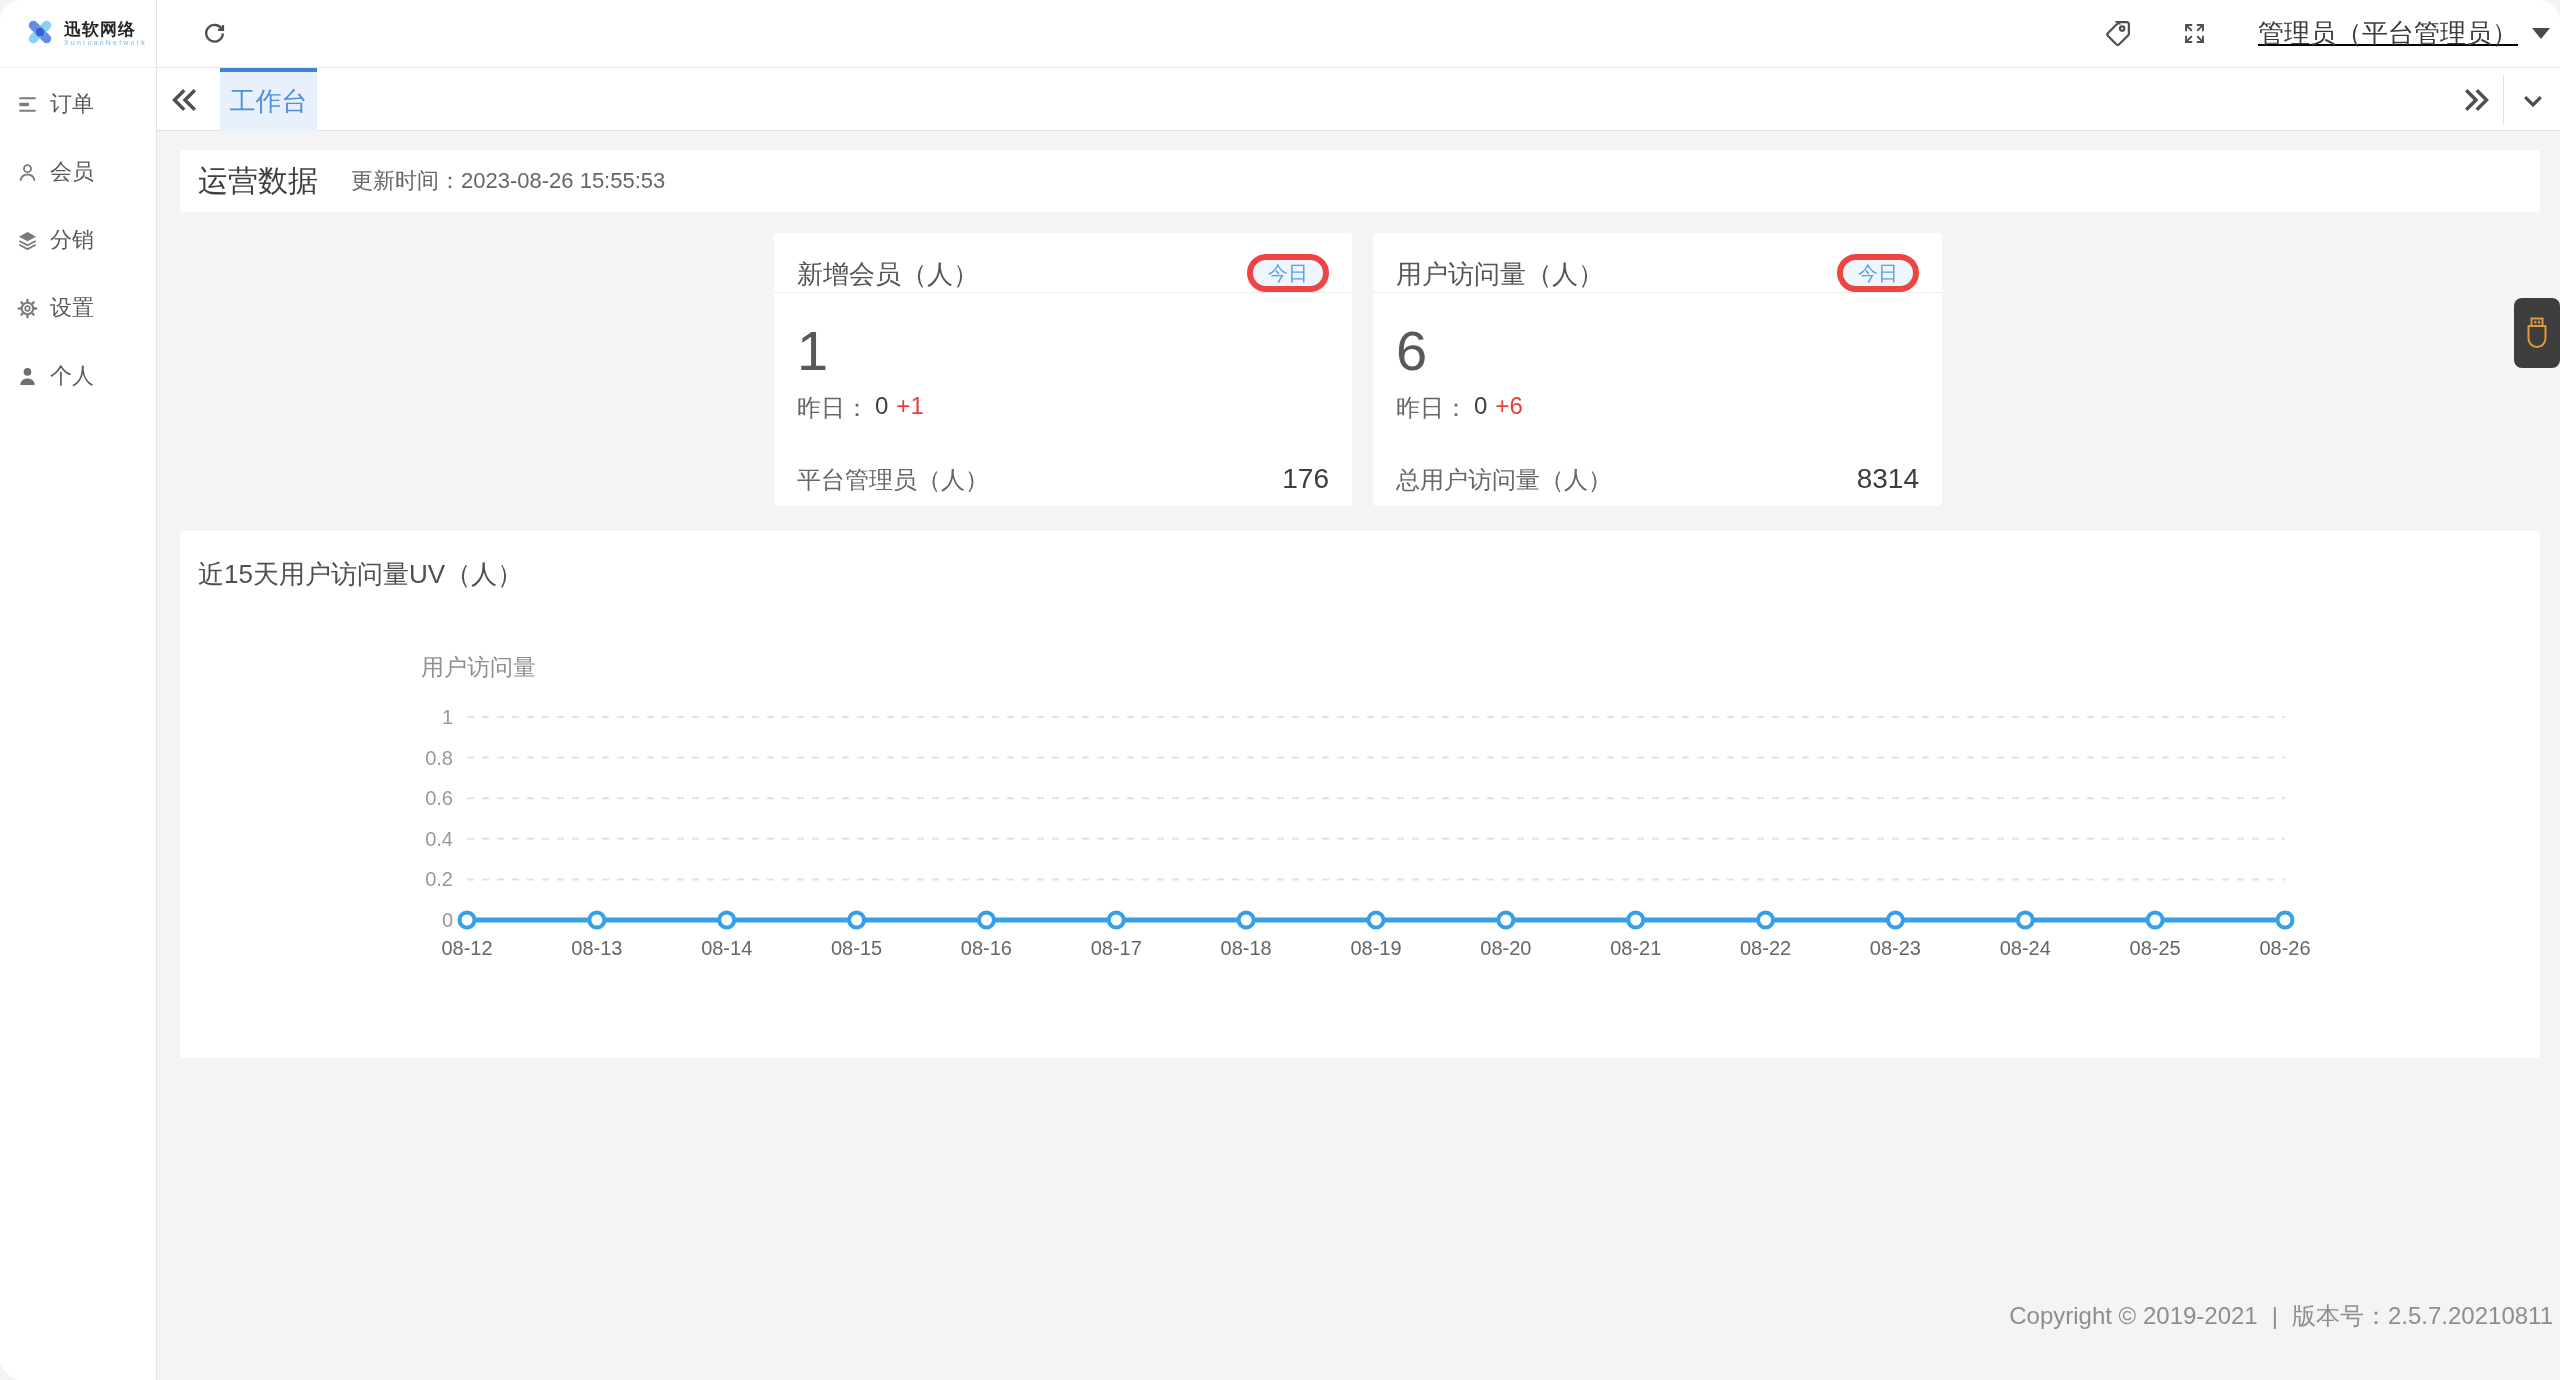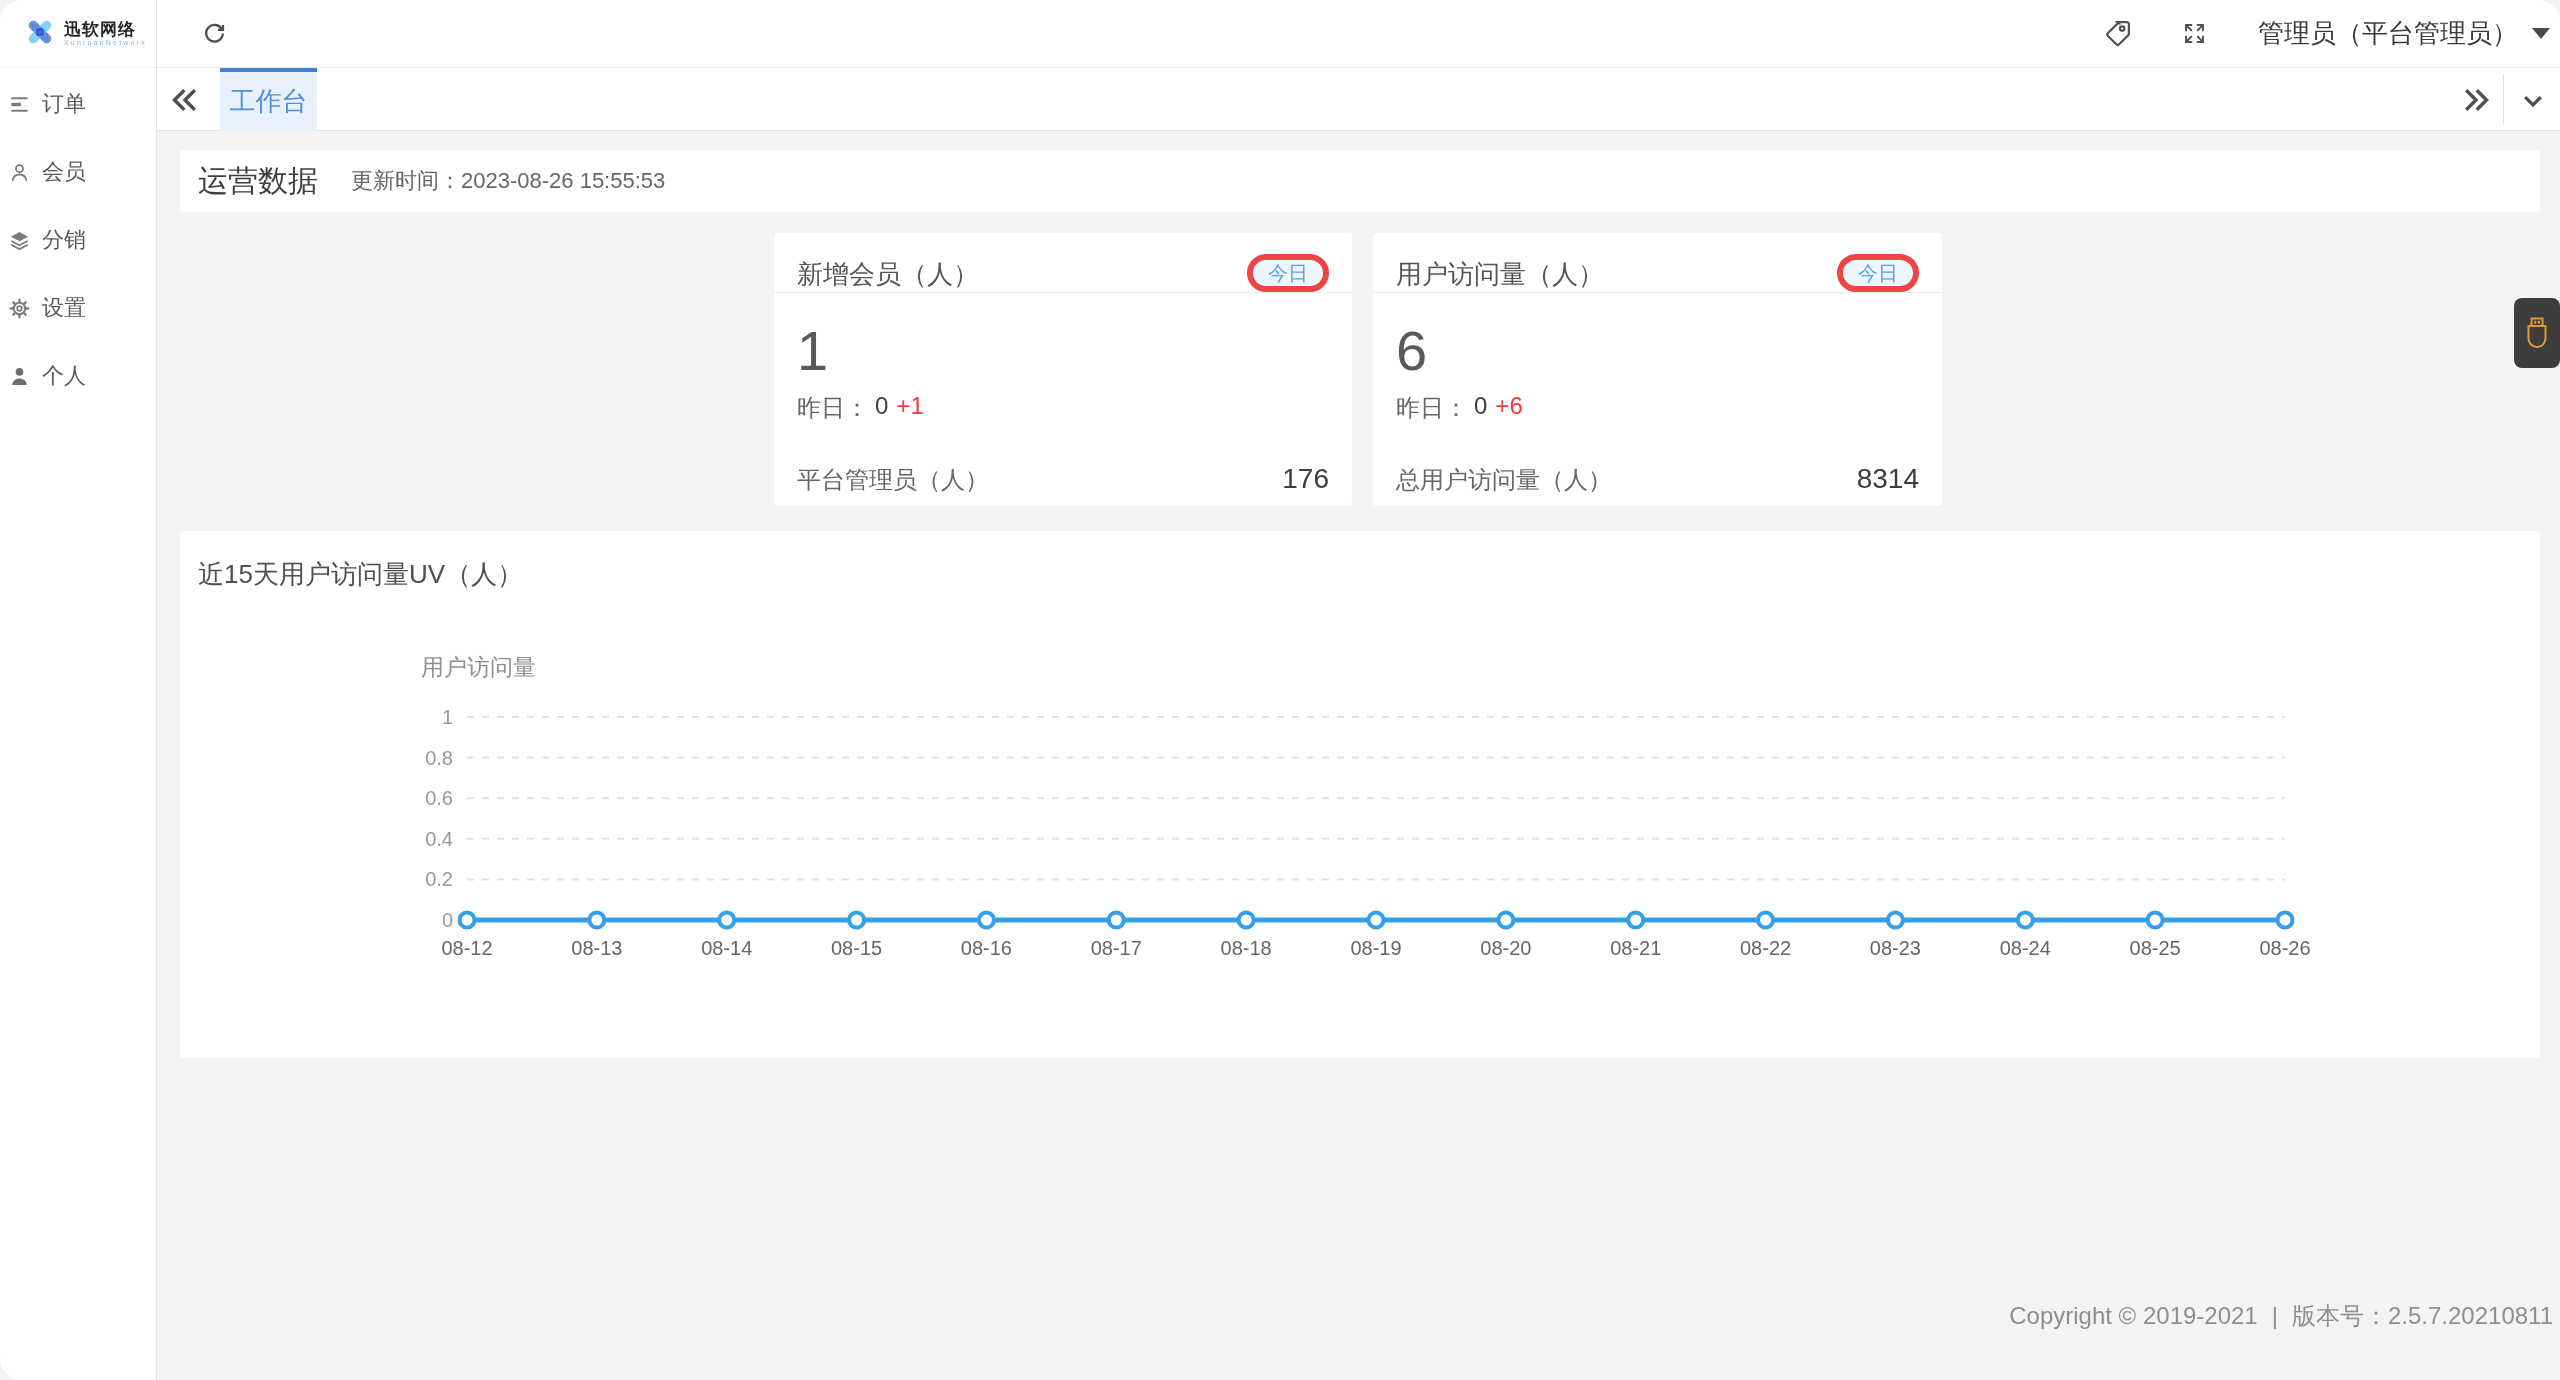--- a/index.html
+++ b/index.html
@@ -6,29 +6,29 @@
   html,body { background:#f4f4f4; font-family:"Liberation Sans","DejaVu Sans",sans-serif; }
   .page { position:relative; width:2560px; height:1380px; overflow:hidden; background:#f4f4f4;border-radius:22px; }
 
   
   .sidebar { position:absolute; left:0; top:0; width:157px; height:1380px; background:#fff; border-right:1px solid #e5e5e5; z-index:5; }
   .logo { height:68px; border-bottom:1px solid #efefef; display:flex; align-items:center; padding-left:24px; }
   .logo-text { margin-left:8px; }
   .brand-name { font-size:17px; font-weight:bold; color:#262626; letter-spacing:1px; line-height:19px; }
   .brand-sub { font-size:7px; color:#76b9ef; letter-spacing:2.2px; line-height:8px; }
   .menu { margin-top:2px; }
-  .menu-item { height:68px; display:flex; align-items:center; padding-left:8px; cursor:pointer; }
+  .menu-item { height:68px; display:flex; align-items:center; padding-left:16px; cursor:pointer; }
   .menu-item .mi-icon { width:23px; height:23px; flex:0 0 23px; display:flex; align-items:center; }
   .menu-item .mi-label { margin-left:11px; font-size:22px; color:#595959; }
   .mi-icon svg { stroke:#7b7b7b; fill:none; stroke-width:1.9; width:23px; height:23px; }
 
   
   .topbar { position:absolute; left:157px; top:0; right:0; height:68px; background:#fff; border-bottom:1px solid #e9e9e9; display:flex; align-items:center; }
   .refresh-btn { margin-left:42px; width:30px; height:30px; cursor:pointer; display:flex; align-items:center; justify-content:center; }
-  .topbar-right { margin-left:auto; display:flex; align-items:center; padding-right:10px; }
+  .topbar-right { margin-left:auto; display:flex; align-items:center; padding-right:10px;text-decoration:underline; }
   .tb-icon { width:32px; height:32px; display:flex; align-items:center; justify-content:center; cursor:pointer; }
   .tb-icon svg { stroke:#4f4f4f; fill:none; stroke-width:1.7; }
   .tag-btn { margin-right:45px; }
   .fullscreen-btn { margin-right:48px; }
   .user-menu { display:flex; align-items:center; cursor:pointer; }
   .user-name { font-size:26px; color:#3a3a3a; }
   .caret-down { margin-left:14px; width:0; height:0; border-left:9px solid transparent; border-right:9px solid transparent; border-top:11px solid #4a4a4a; }
 
   
   .tabbar { position:absolute; left:157px; top:68px; right:0; height:63px; background:#fff; border-bottom:1px solid #e3e3e3; }

